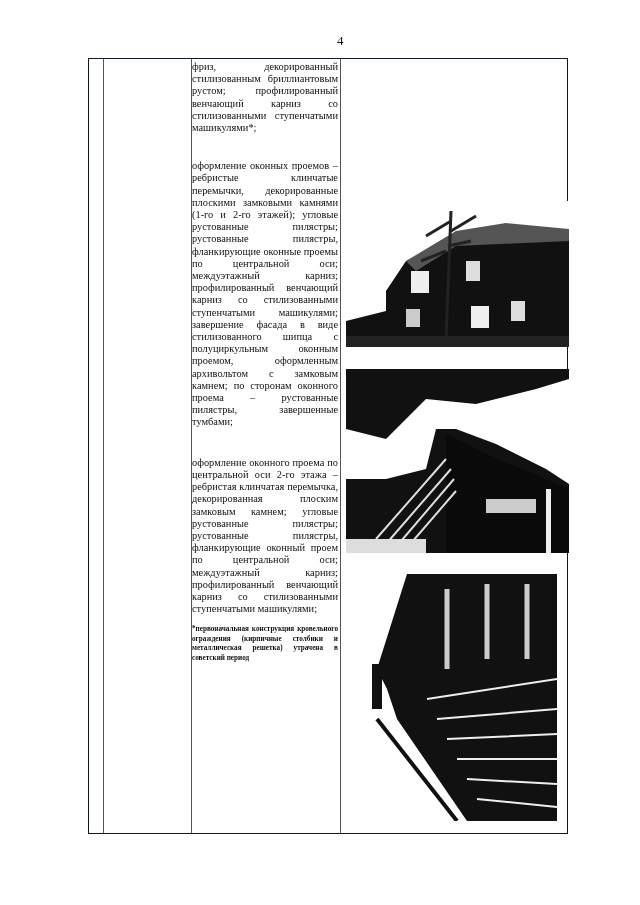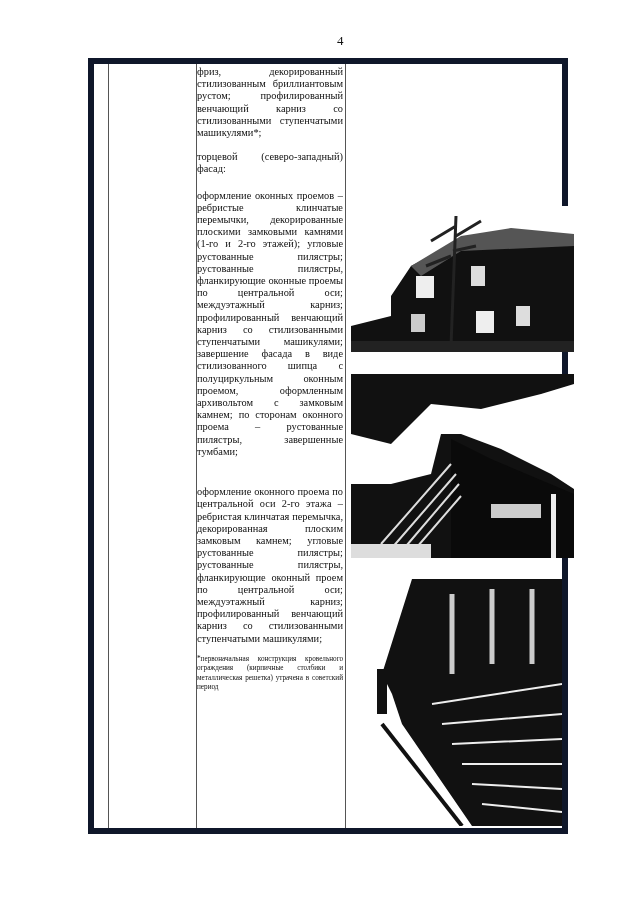--- a/index.html
+++ b/index.html
@@ -1,43 +1,42 @@
 <!DOCTYPE html>
 <html><head>
 <meta charset="utf-8">
 <style>
   html, body { margin: 0; padding: 0; background: #ffffff; }
   body { width: 640px; height: 905px; position: relative; overflow: hidden;
          font-family: "Liberation Serif", "DejaVu Serif", serif; color: #111; }
   .page-number { position: absolute; left: 337px; top: 33px; font-size: 13px; }
   .table { position: absolute; left: 88px; top: 58px; width: 480px; height: 776px;
-           border: 6px solid #0f172a; box-sizing: border-box; }
+           border: 1px solid #0f172a; box-sizing: border-box; }
   .vline { position: absolute; top: 0; bottom: 0; width: 0; border-left: 1px solid #555; }
   .col-text { position: absolute; left: 103px; top: 2px; width: 146px; }
   .para { font-size: 10.4px; line-height: 12.2px; text-align: justify; text-align-last: left; margin: 0; }
   .gap { height: 12px; }
   .gap-lg { height: 14px; }
-  .footnote { font-size: 7.2px; line-height: 9.4px; text-align: justify; margin-top: 10px; }
+  .footnote { font-size: 7.2px; line-height: 9.4px; text-align: justify; margin-top: 10px; font-weight: bold; }
   .photo { position: absolute; overflow: hidden; background: #fff; }
   .photo svg { display: block; width: 100%; height: 100%; }
 </style>
 </head>
 <body>
 
 <div class="page-number">4</div>
 
 <div class="table">
   <div class="vline" style="left:14px"></div>
   <div class="vline" style="left:102px"></div>
   <div class="vline" style="left:251px"></div>
 
   <div class="col-text">
     <p class="para">фриз, декорированный стилизованным бриллиантовым рустом; профилированный венчающий карниз со стилизованными ступенчатыми машикулями*;</p>
     <div class="gap"></div>
-    <p class="para">торцевой (северо-западный) фасад:</p>
     <div class="gap-lg"></div>
     <p class="para">оформление оконных проемов – ребристые клинчатые перемычки, декорированные плоскими замковыми камнями (1-го и 2-го этажей); угловые рустованные пилястры; рустованные пилястры, фланкирующие оконные проемы по центральной оси; междуэтажный карниз; профилированный венчающий карниз со стилизованными ступенчатыми машикулями; завершение фасада в виде стилизованного шипца с полуциркульным оконным проемом, оформленным архивольтом с замковым камнем; по сторонам оконного проема – рустованные пилястры, завершенные тумбами;</p>
     <div class="gap-lg"></div>
     <div class="gap-lg"></div>
     <p class="para">оформление оконного проема по центральной оси 2-го этажа – ребристая клинчатая перемычка, декорированная плоским замковым камнем; угловые рустованные пилястры; рустованные пилястры, фланкирующие оконный проем по центральной оси; междуэтажный карниз; профилированный венчающий карниз со стилизованными ступенчатыми машикулями;</p>
     <p class="footnote">*первоначальная конструкция кровельного ограждения (кирпичные столбики и металлическая решетка) утрачена в советский период</p>
   </div>
 
   <div class="photo" style="left:257px; top:142px; width:223px; height:146px;">
     <svg viewBox="0 0 223 146" preserveAspectRatio="none">

